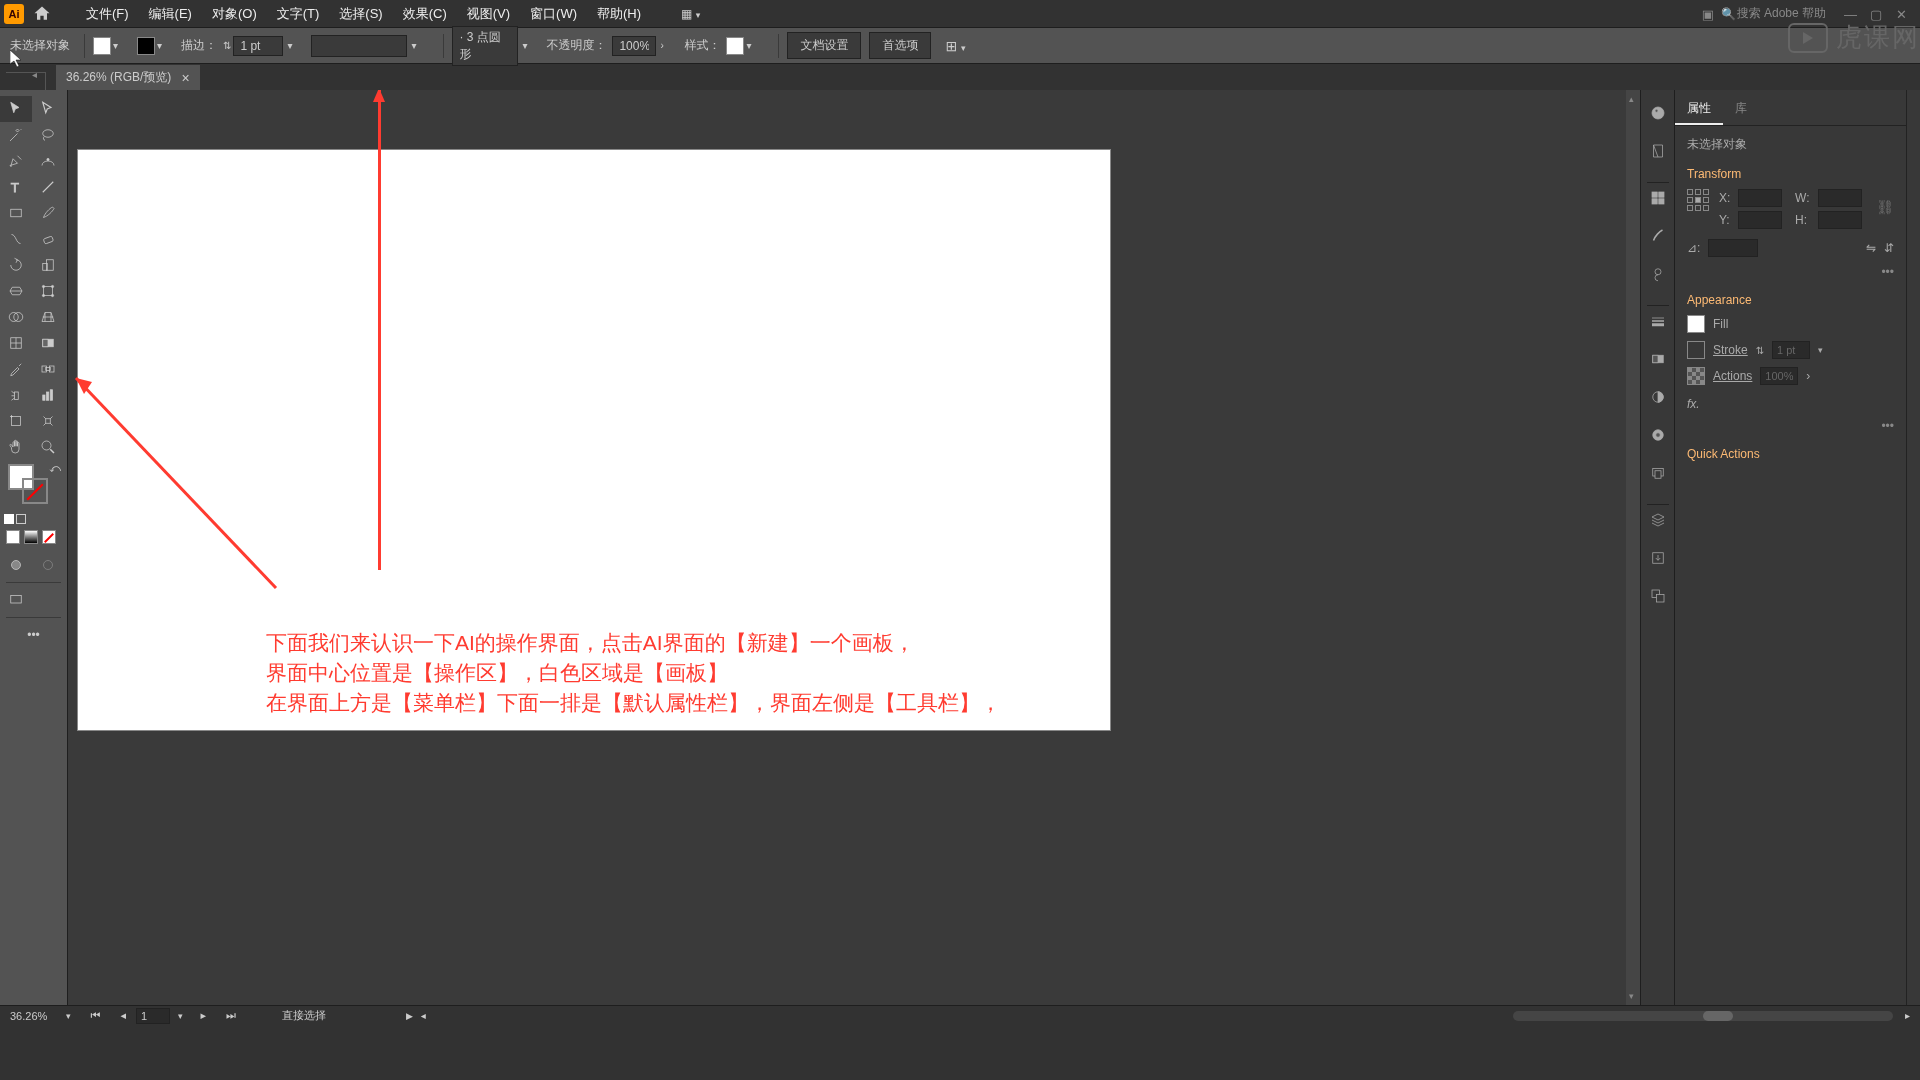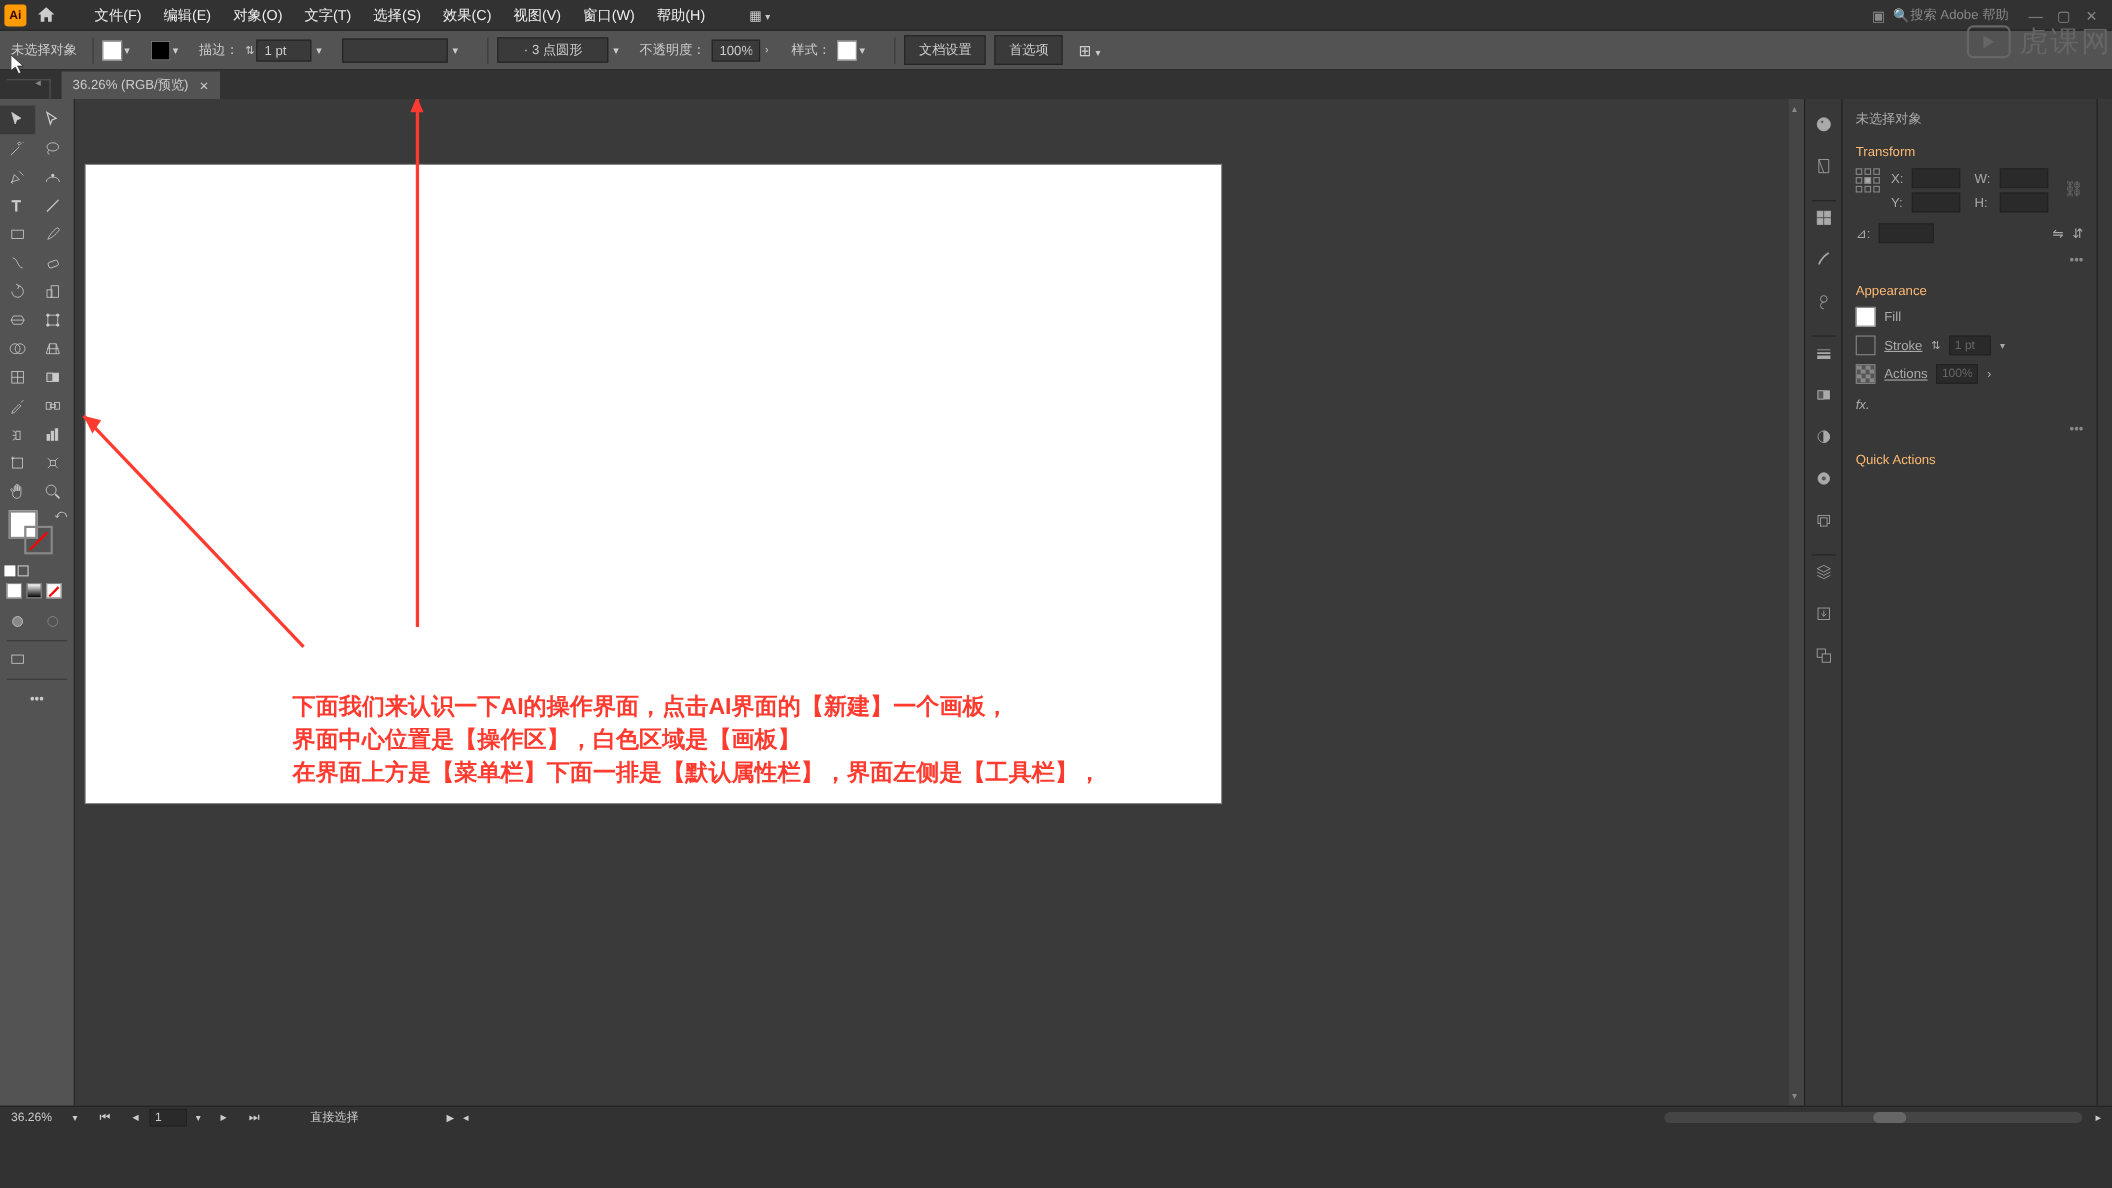--- a/index.html
+++ b/index.html
@@ -33,21 +33,21 @@
 .bg{position:absolute;width:26px;height:26px;background:none;border:2px solid #888;left:22px;top:18px}
 .bg::after{content:"";position:absolute;width:100%;height:2px;background:red;top:50%;left:0;transform:rotate(-45deg)}
 .mini-swatches{display:flex;padding:4px 6px}
 .mini-sw{width:14px;height:14px;margin-right:4px;border:1px solid #888}
 .canvas-area{flex:1;background:#3a3a3a;position:relative;overflow:hidden}
 .artboard{position:absolute;left:10px;top:60px;width:1032px;height:580px;background:#fff;box-shadow:0 0 0 1px #888}
 .anno-arrow1{position:absolute;left:310px;top:0;width:3px;height:480px;background:#ff3b30;z-index:5}
 .anno-arrow1::before{content:"";position:absolute;top:-2px;left:-5px;border-left:6px solid transparent;border-right:6px solid transparent;border-bottom:14px solid #ff3b30}
 .anno-arrow2{position:absolute;left:8px;top:290px;width:265px;height:3px;z-index:5}
 .anno-arrow2 line{stroke:#ff3b30;stroke-width:3}
-.anno-text{position:absolute;left:198px;top:538px;color:#ff3b30;font-size:21px;line-height:30px;z-index:5;font-weight:700}
+.anno-text{position:absolute;left:198px;top:538px;color:#ff3b30;font-size:21px;line-height:30px;z-index:5;font-weight:400}
 .right-ribbon{width:34px;background:#383838;border-left:1px solid #1e1e1e;display:flex;flex-direction:column;align-items:center;padding-top:12px}
 .ribbon-icon{width:22px;height:22px;margin-bottom:16px;cursor:pointer;display:flex;align-items:center;justify-content:center}
 .ribbon-icon svg{width:18px;height:18px;fill:#aaa;stroke:#aaa}
 .right-panel{width:232px;background:#383838;border-left:1px solid #1e1e1e;display:flex;flex-direction:column;font-size:12px}
 .panel-tabs{display:flex;border-bottom:1px solid #222;padding-top:4px}
 .panel-tab{padding:6px 12px;color:#888;cursor:pointer}
 .panel-tab.active{color:#eee;border-bottom:2px solid #eee}
 .panel-body{padding:10px 12px;color:#aaa}
 .panel-sec-title{color:#fdba74;margin:14px 0 8px 0;font-size:12px}
 .transform-grid{display:flex;align-items:flex-start;gap:10px;margin-bottom:10px}
@@ -101,21 +101,21 @@
   <span class="dd">▾</span>
   <div class="swatch" style="background:#000"></div>
   <span class="dd">▾</span>
   <span class="ctrl-label">描边：</span>
   <span style="font-size:10px;margin-right:2px">⇅</span>
   <input class="num-input" value="1 pt" style="">
   <span class="dd">▾</span>
   <div class="dash-dd"></div>
   <span class="dd">▾</span>
   <div class="sep"></div>
-  <div class="num-input" style="width:101px;display:flex;align-items:center;justify-content:center">· 3 点圆形</div>
+  <div class="num-input" style="width:66px;display:flex;align-items:center;justify-content:center">· 3 点圆形</div>
   <span class="dd">▾</span>
   <span class="ctrl-label">不透明度：</span>
   <input class="num-input" style="width: 44px;" value="100%">
   <span class="dd">›</span>
   <span class="ctrl-label">样式：</span>
   <div class="swatch" style="background:#fff"></div>
   <span class="dd">▾</span>
   <div class="sep"></div>
   <button class="ctrl-btn">文档设置</button>
   <button class="ctrl-btn">首选项</button>
@@ -467,20 +467,24 @@
       </div>
     <div class="ribbon-icon">
         <svg viewBox="0 0 24 24">
           <rect x="4" y="4" width="10" height="10" stroke="#aaa" fill="none"></rect>
           <rect x="10" y="10" width="10" height="10" stroke="#aaa" fill="#383838"></rect>
         </svg>
       </div>
   </div>
 
   <div class="right-panel">
+    <div class="panel-tabs">
+      <div class="panel-tab active">属性</div>
+      <div class="panel-tab">库</div>
+    </div>
     <div class="panel-body">
       <div>未选择对象</div>
       <div class="panel-sec-title">Transform</div>
       <div class="transform-grid">
         <div class="ref-grid">
           <div class="ref-dot"></div>
             <div class="ref-dot"></div>
             <div class="ref-dot"></div>
           <div class="ref-dot"></div>
             <div class="ref-dot" style="background:#aaa"></div>

